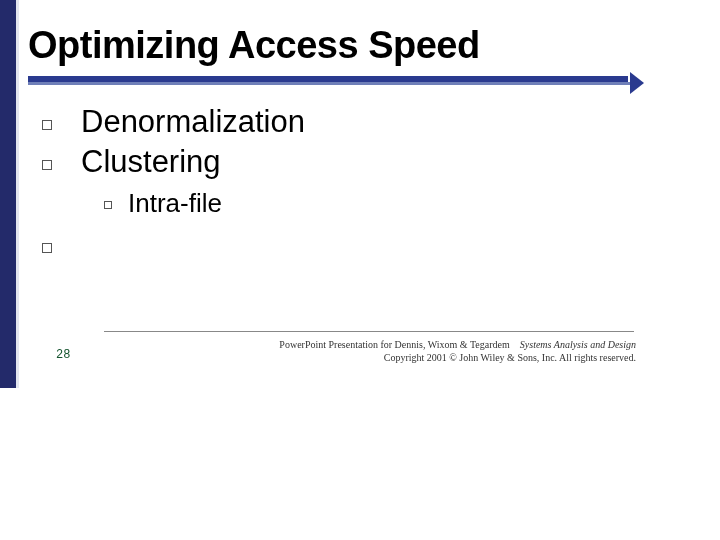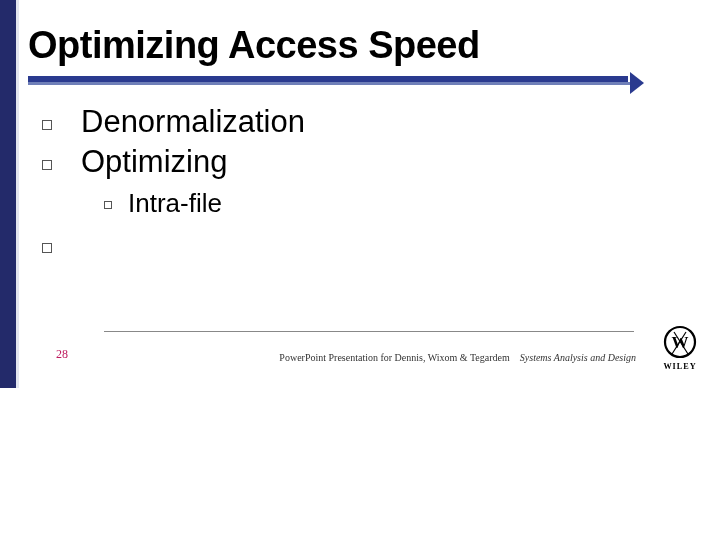--- a/index.html
+++ b/index.html
@@ -106,22 +106,22 @@
     bottom: 56px;
     width: 530px;
     height: 1px;
     background: #888;
   }
   .page-num {
     position: absolute;
     left: 56px;
     bottom: 26px;
     font-size: 12px;
-    color: #be185d;
-    font-family: Liberation Serif, serif;
+    color: #14532d;
+    font-family: Liberation Mono, monospace;
   }
   .foot-text {
     position: absolute;
     left: 160px;
     bottom: 24px;
     width: 476px;
     font-size: 10px;
     color: #333;
     text-align: right;
     font-family: "Times New Roman", serif;
@@ -151,43 +151,35 @@
     <div class="arrow"></div>
   </div>
 
   <div class="content">
     <div class="lvl1">
       <div class="bullet"></div>
       <div class="l1text">Denormalization</div>
     </div>
     <div class="lvl1">
       <div class="bullet"></div>
-      <div class="l1text">Optimizing</div>
+      <div class="l1text">Clustering</div>
     </div>
     <div class="sub">
       <div class="lvl2">
         <div class="bullet"></div>
         <div class="l2text">Intra-file</div>
       </div>
     </div>
     <div class="lvl1">
       <div class="bullet"></div>
     </div>
   </div>
 
   <div class="foot-line"></div>
 
   <div class="page-num">28</div>
 
   <div class="foot-text">
     <span>PowerPoint Presentation for Dennis, Wixom &amp; Tegardem</span>&nbsp;&nbsp;&nbsp;&nbsp;<span class="design-title">Systems Analysis and Design</span><br>
+    <span>Copyright 2001 © John Wiley &amp; Sons, Inc.  All rights reserved.</span>
   </div>
 
-  <div class="logo">
-    <svg viewBox="0 0 48 48">
-      <circle cx="24" cy="18" r="15" fill="none" stroke="#000" stroke-width="2.2"></circle>
-      <text x="24" y="24" text-anchor="middle" font-family="Georgia, serif" font-size="17" font-weight="bold" fill="#000">W</text>
-      <line x1="18" y1="8" x2="32" y2="30" stroke="#000" stroke-width="1.2"></line>
-      <line x1="30" y1="8" x2="16" y2="30" stroke="#000" stroke-width="1.2"></line>
-      <text x="24" y="45" text-anchor="middle" font-family="Georgia, serif" font-size="8.2" font-weight="bold" letter-spacing="1" fill="#000">WILEY</text>
-    </svg>
-  </div>
 </div>
 
 </body></html>

